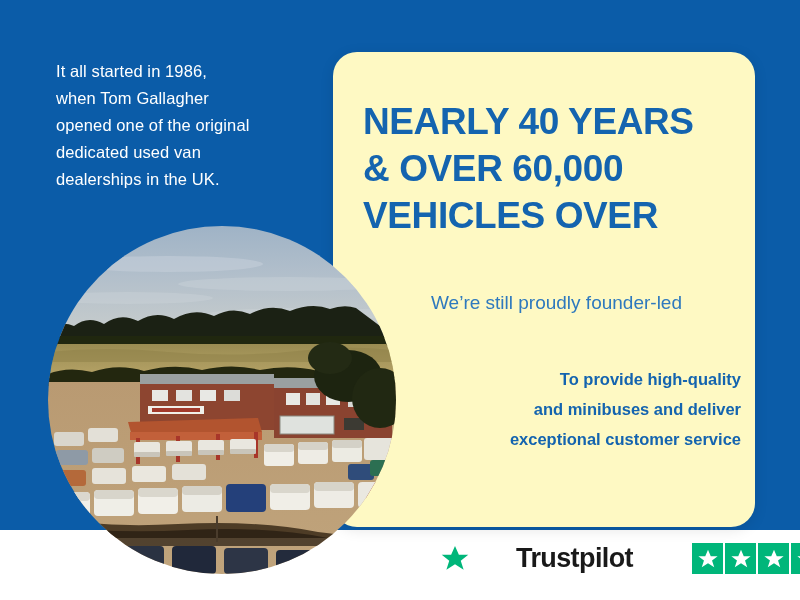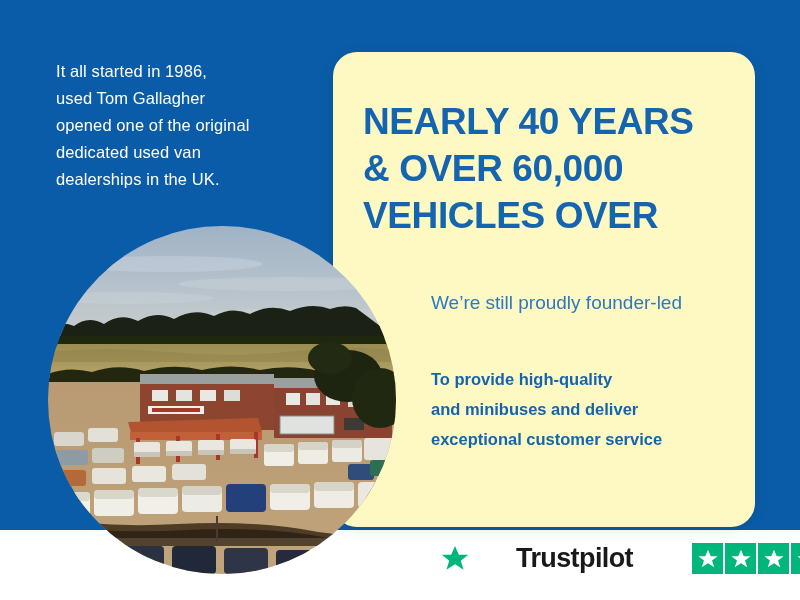--- a/index.html
+++ b/index.html
@@ -60,21 +60,21 @@
 
   #mission {
     position:absolute;
     left:98px; top:312px;
     width:310px;
     color:#1464af;
     font-size:16.5px;
     font-weight:bold;
     line-height:30px;
   }
-  #mission div { white-space:nowrap; }
+  #mission div { white-space:nowrap;text-align:right; }
 
   
   #photo {
     position:absolute;
     left:48px; top:226px;
     width:348px; height:348px;
     border-radius:50%;
     overflow:hidden;
     z-index:5;
   }
@@ -112,21 +112,21 @@
   }
   .tp-tile svg { width:22px; height:22px; }
 </style>
 </head>
 <body>
 
 <div id="stage">
 
   <div id="intro">
     <div>It all started in 1986,</div>
-    <div>used Tom Gallagher</div>
+    <div>when Tom Gallagher</div>
     <div>opened one of the original</div>
     <div>dedicated used van</div>
     <div>dealerships in the UK.</div>
   </div>
 
   <div id="card">
 
     <div id="headline">
       <div>NEARLY 40 YEARS</div>
       <div>&amp; OVER 60,000</div>

